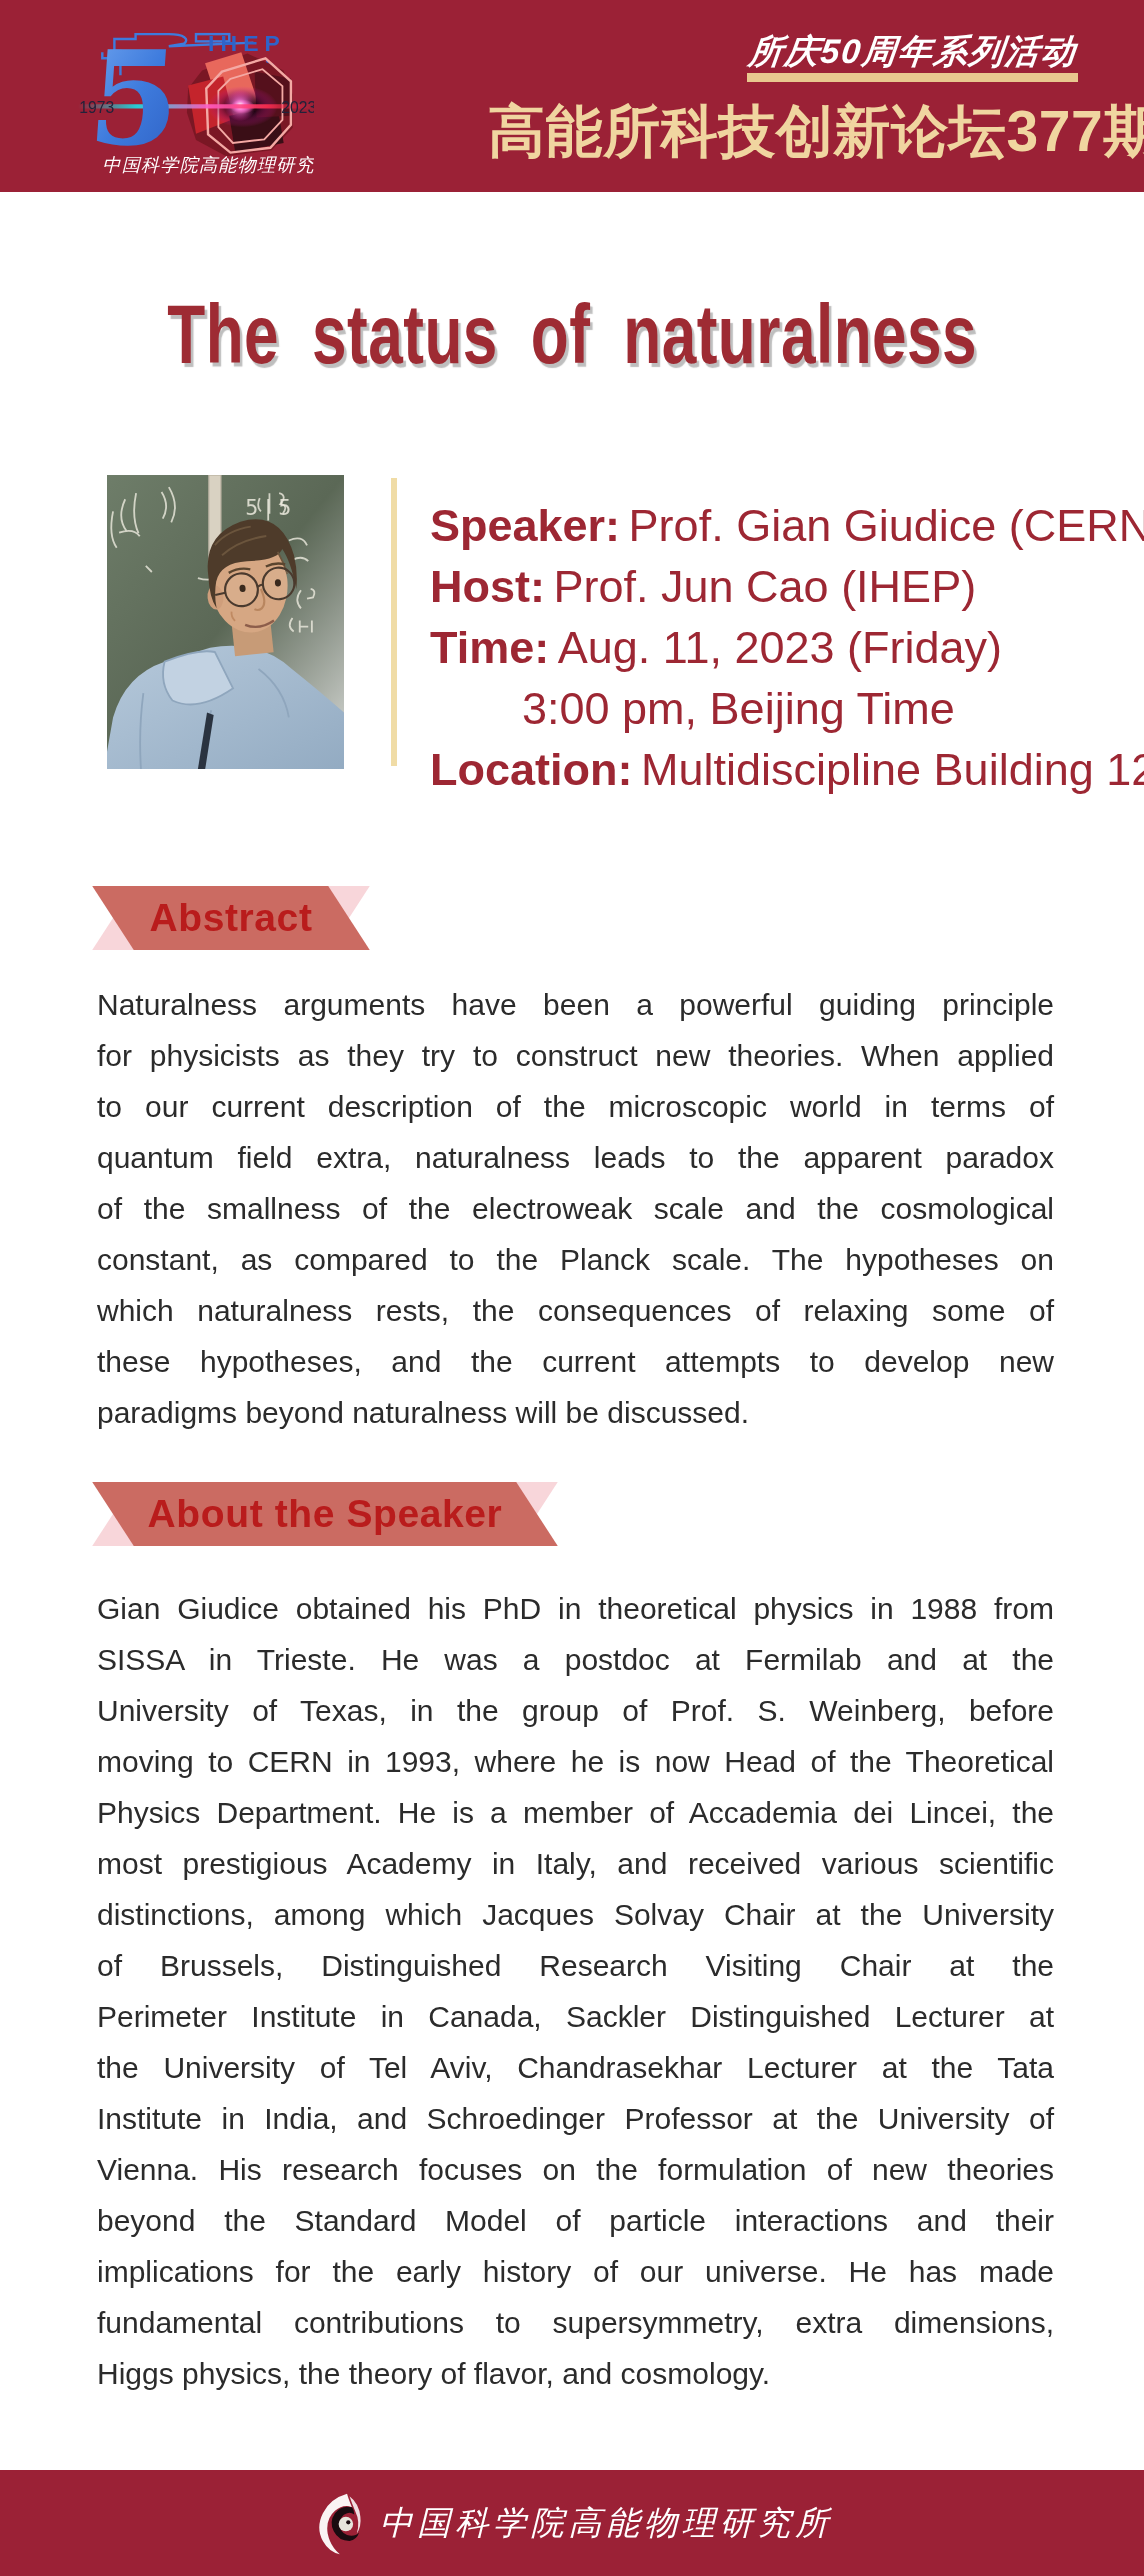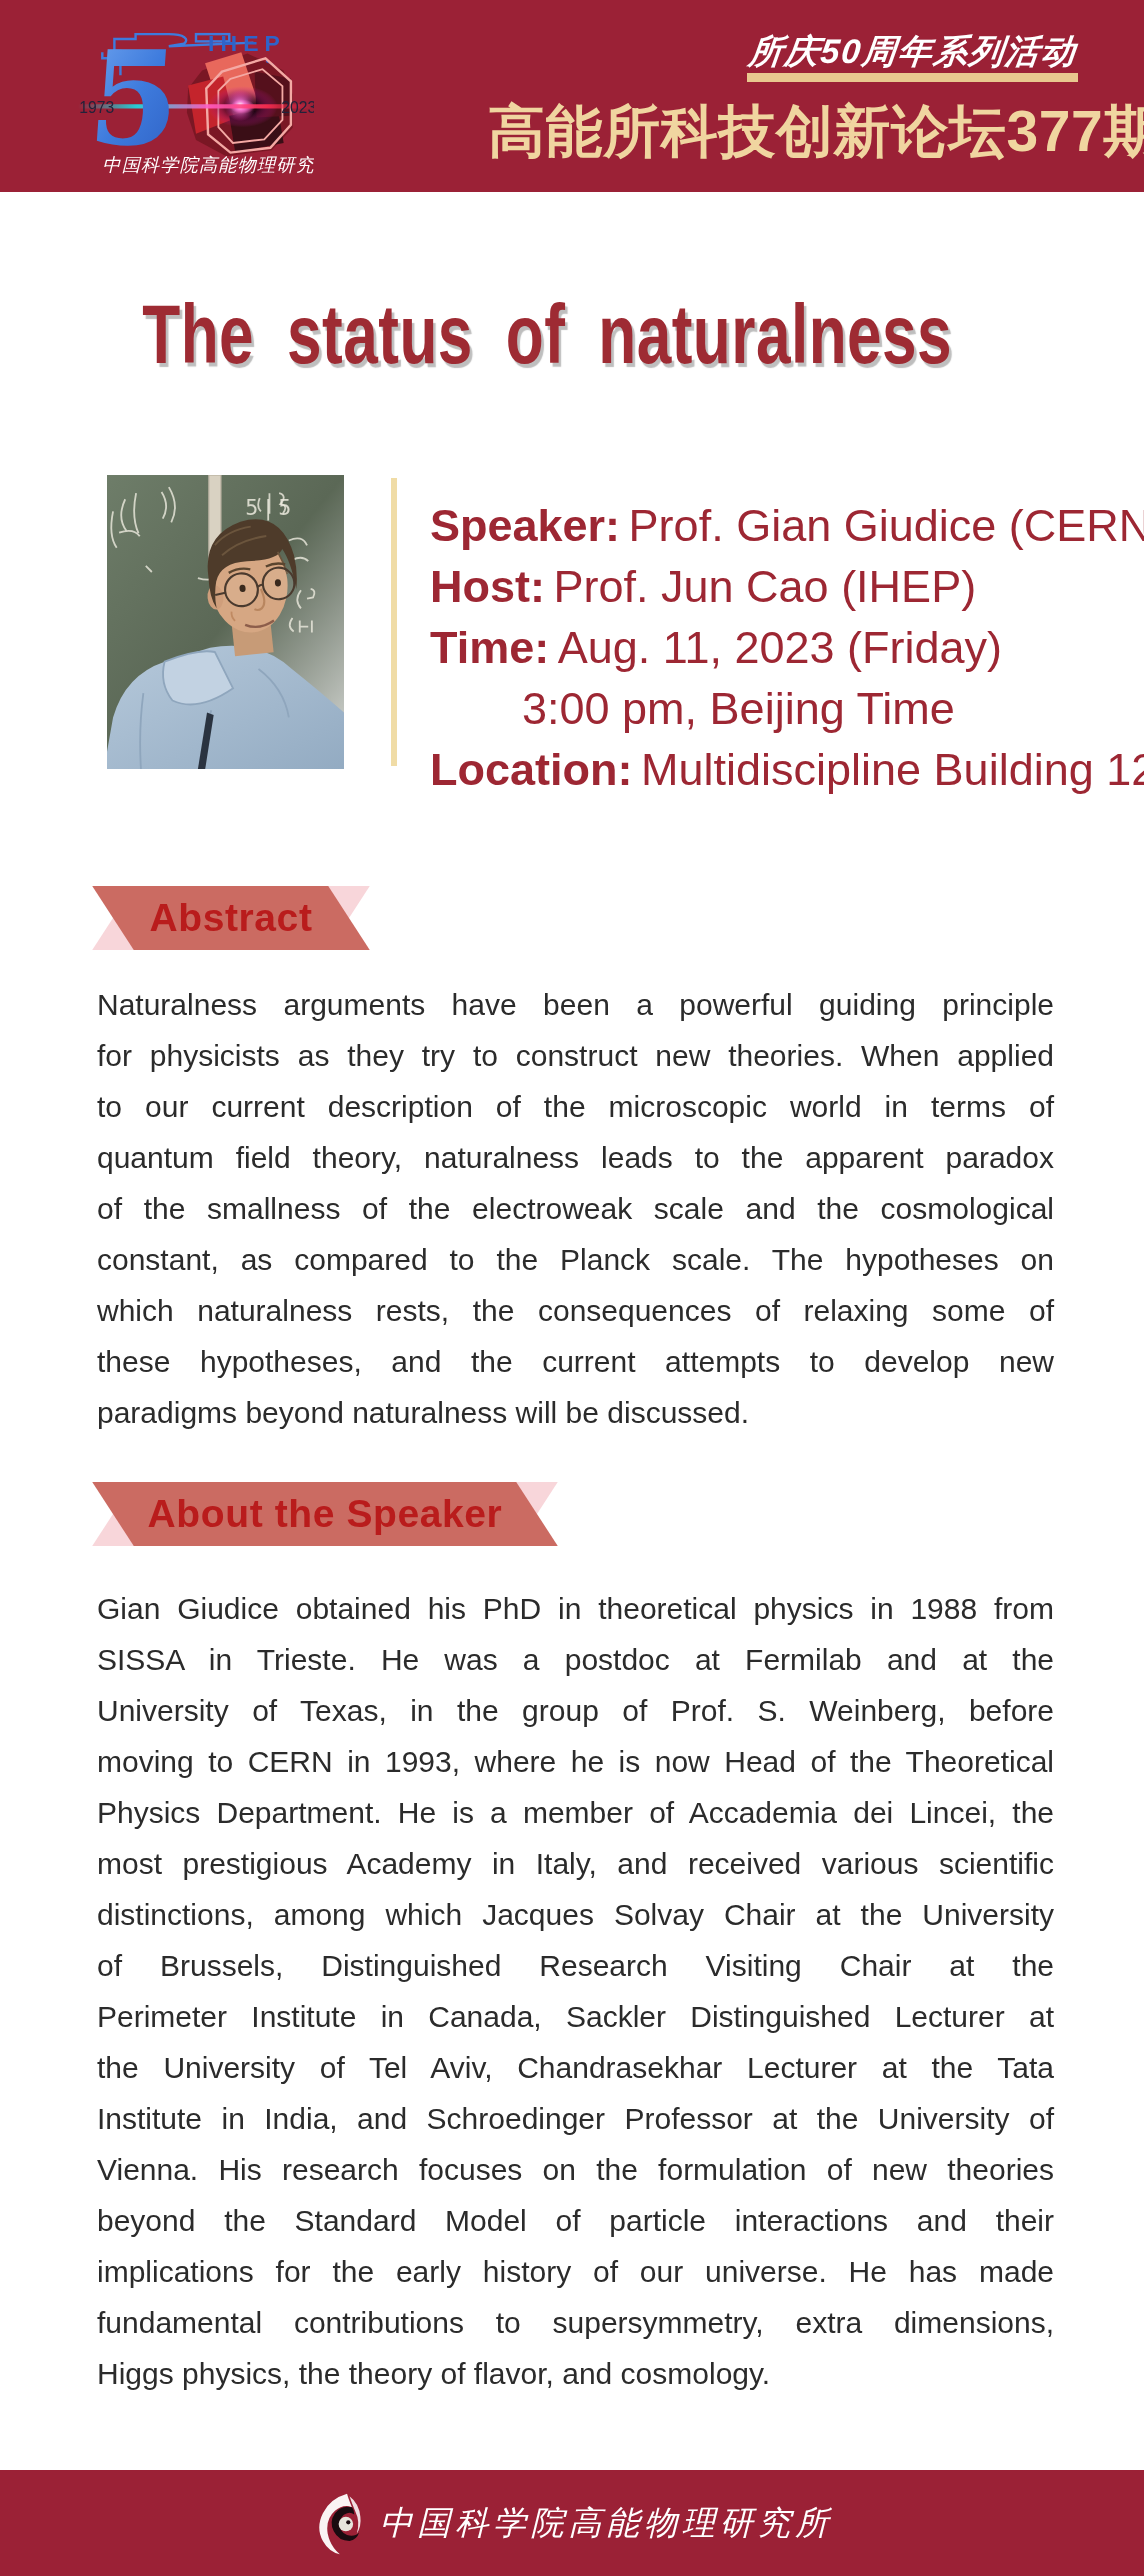--- a/index.html
+++ b/index.html
@@ -10,21 +10,21 @@
   
   .header { position:absolute; top:0; left:0; width:1145px; height:192px; background:#9B2136; }
   .series-bar { position:absolute; left:747px; top:73px; width:331px; height:9px; background:#E9C88F; }
   .series-label { position:absolute; right:68px; top:29px; color:#ffffff; font-size:34px; font-weight:bold;
                   font-style:italic; letter-spacing:1.8px; transform:skewX(-6deg); white-space:nowrap; }
   .forum-title { position:absolute; left:488px; top:94px; color:#F0D5A0; font-size:57px; font-weight:bold;
                  letter-spacing:0.6px; white-space:nowrap; }
   .logo50 { position:absolute; left:78px; top:15.7px; }
 
   
-  .main-title-wrap { position:absolute; top:286px; left:0; width:1145px; text-align:left; }
+  .main-title-wrap { position:absolute; top:286px; left:0; width:1145px; text-align:center; }
   .main-title { display:inline-block; font-size:84px; font-weight:bold; color:#9E2B33;
                 transform:scaleX(0.74); transform-origin:center; white-space:nowrap;
                 word-spacing:20.6px; letter-spacing:0.6px;
                 text-shadow:3.6px 4.2px 1.2px rgba(110,110,110,0.45); }
 
   
   .speaker-photo { position:absolute; left:107px; top:475px; width:237px; height:294px; }
   .speaker-divider { position:absolute; left:391px; top:478px; width:5.5px; height:288px; background:#F0DCA6; }
   .seminar-info { position:absolute; left:430px; top:495px; color:#9D2733; font-size:45px; }
   .info-row { height:61px; line-height:61px; white-space:nowrap; }
@@ -204,21 +204,21 @@
 
   <div class="ribbon ribbon-abstract">
     <div class="back"></div>
     <div class="front"></div>
     <div class="lbl">Abstract</div>
   </div>
   <div class="para para-abstract">
       <div class="jline">Naturalness arguments have been a powerful guiding principle</div>
       <div class="jline">for physicists as they try to construct new theories. When applied</div>
       <div class="jline">to our current description of the microscopic world in terms of</div>
-      <div class="jline">quantum field theory, naturalness leads to the apparent paradox</div>
+      <div class="jline">quantum field extra, naturalness leads to the apparent paradox</div>
       <div class="jline">of the smallness of the electroweak scale and the cosmological</div>
       <div class="jline">constant, as compared to the Planck scale. The hypotheses on</div>
       <div class="jline">which naturalness rests, the consequences of relaxing some of</div>
       <div class="jline">these hypotheses, and the current attempts to develop new</div>
       <div class="jline last">paradigms beyond naturalness will be discussed.</div>
     </div>
 
   <div class="ribbon ribbon-about">
     <div class="back"></div>
     <div class="front"></div>

